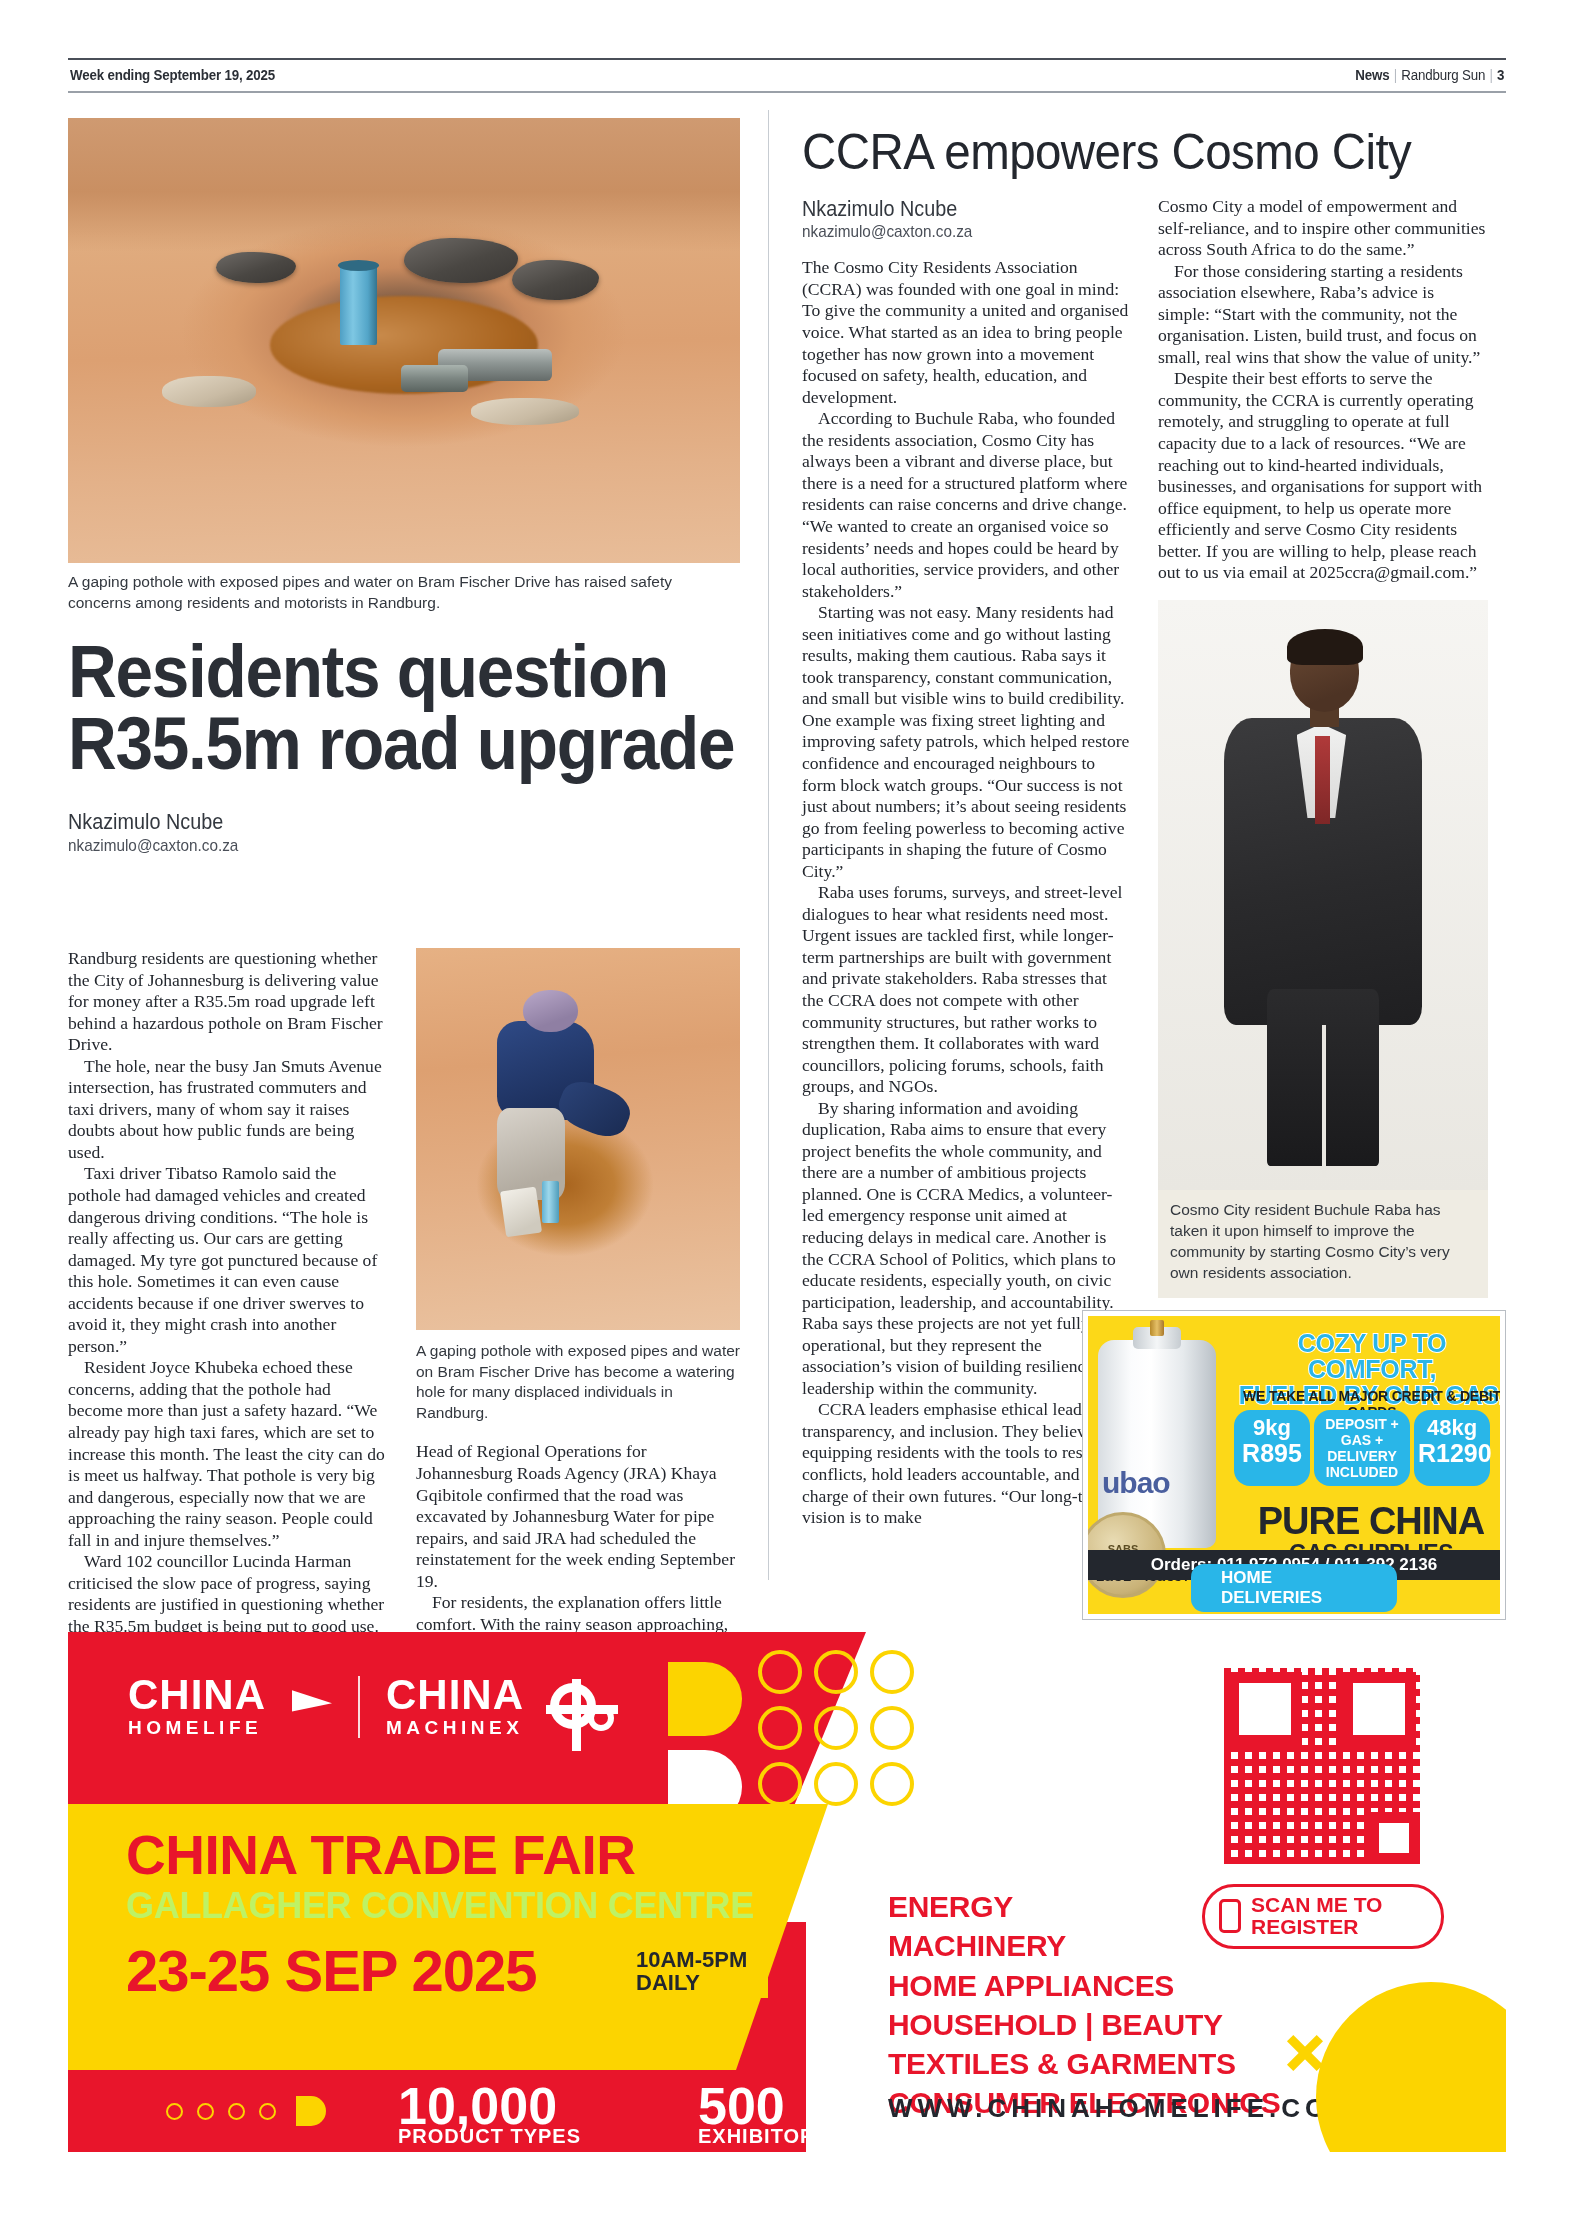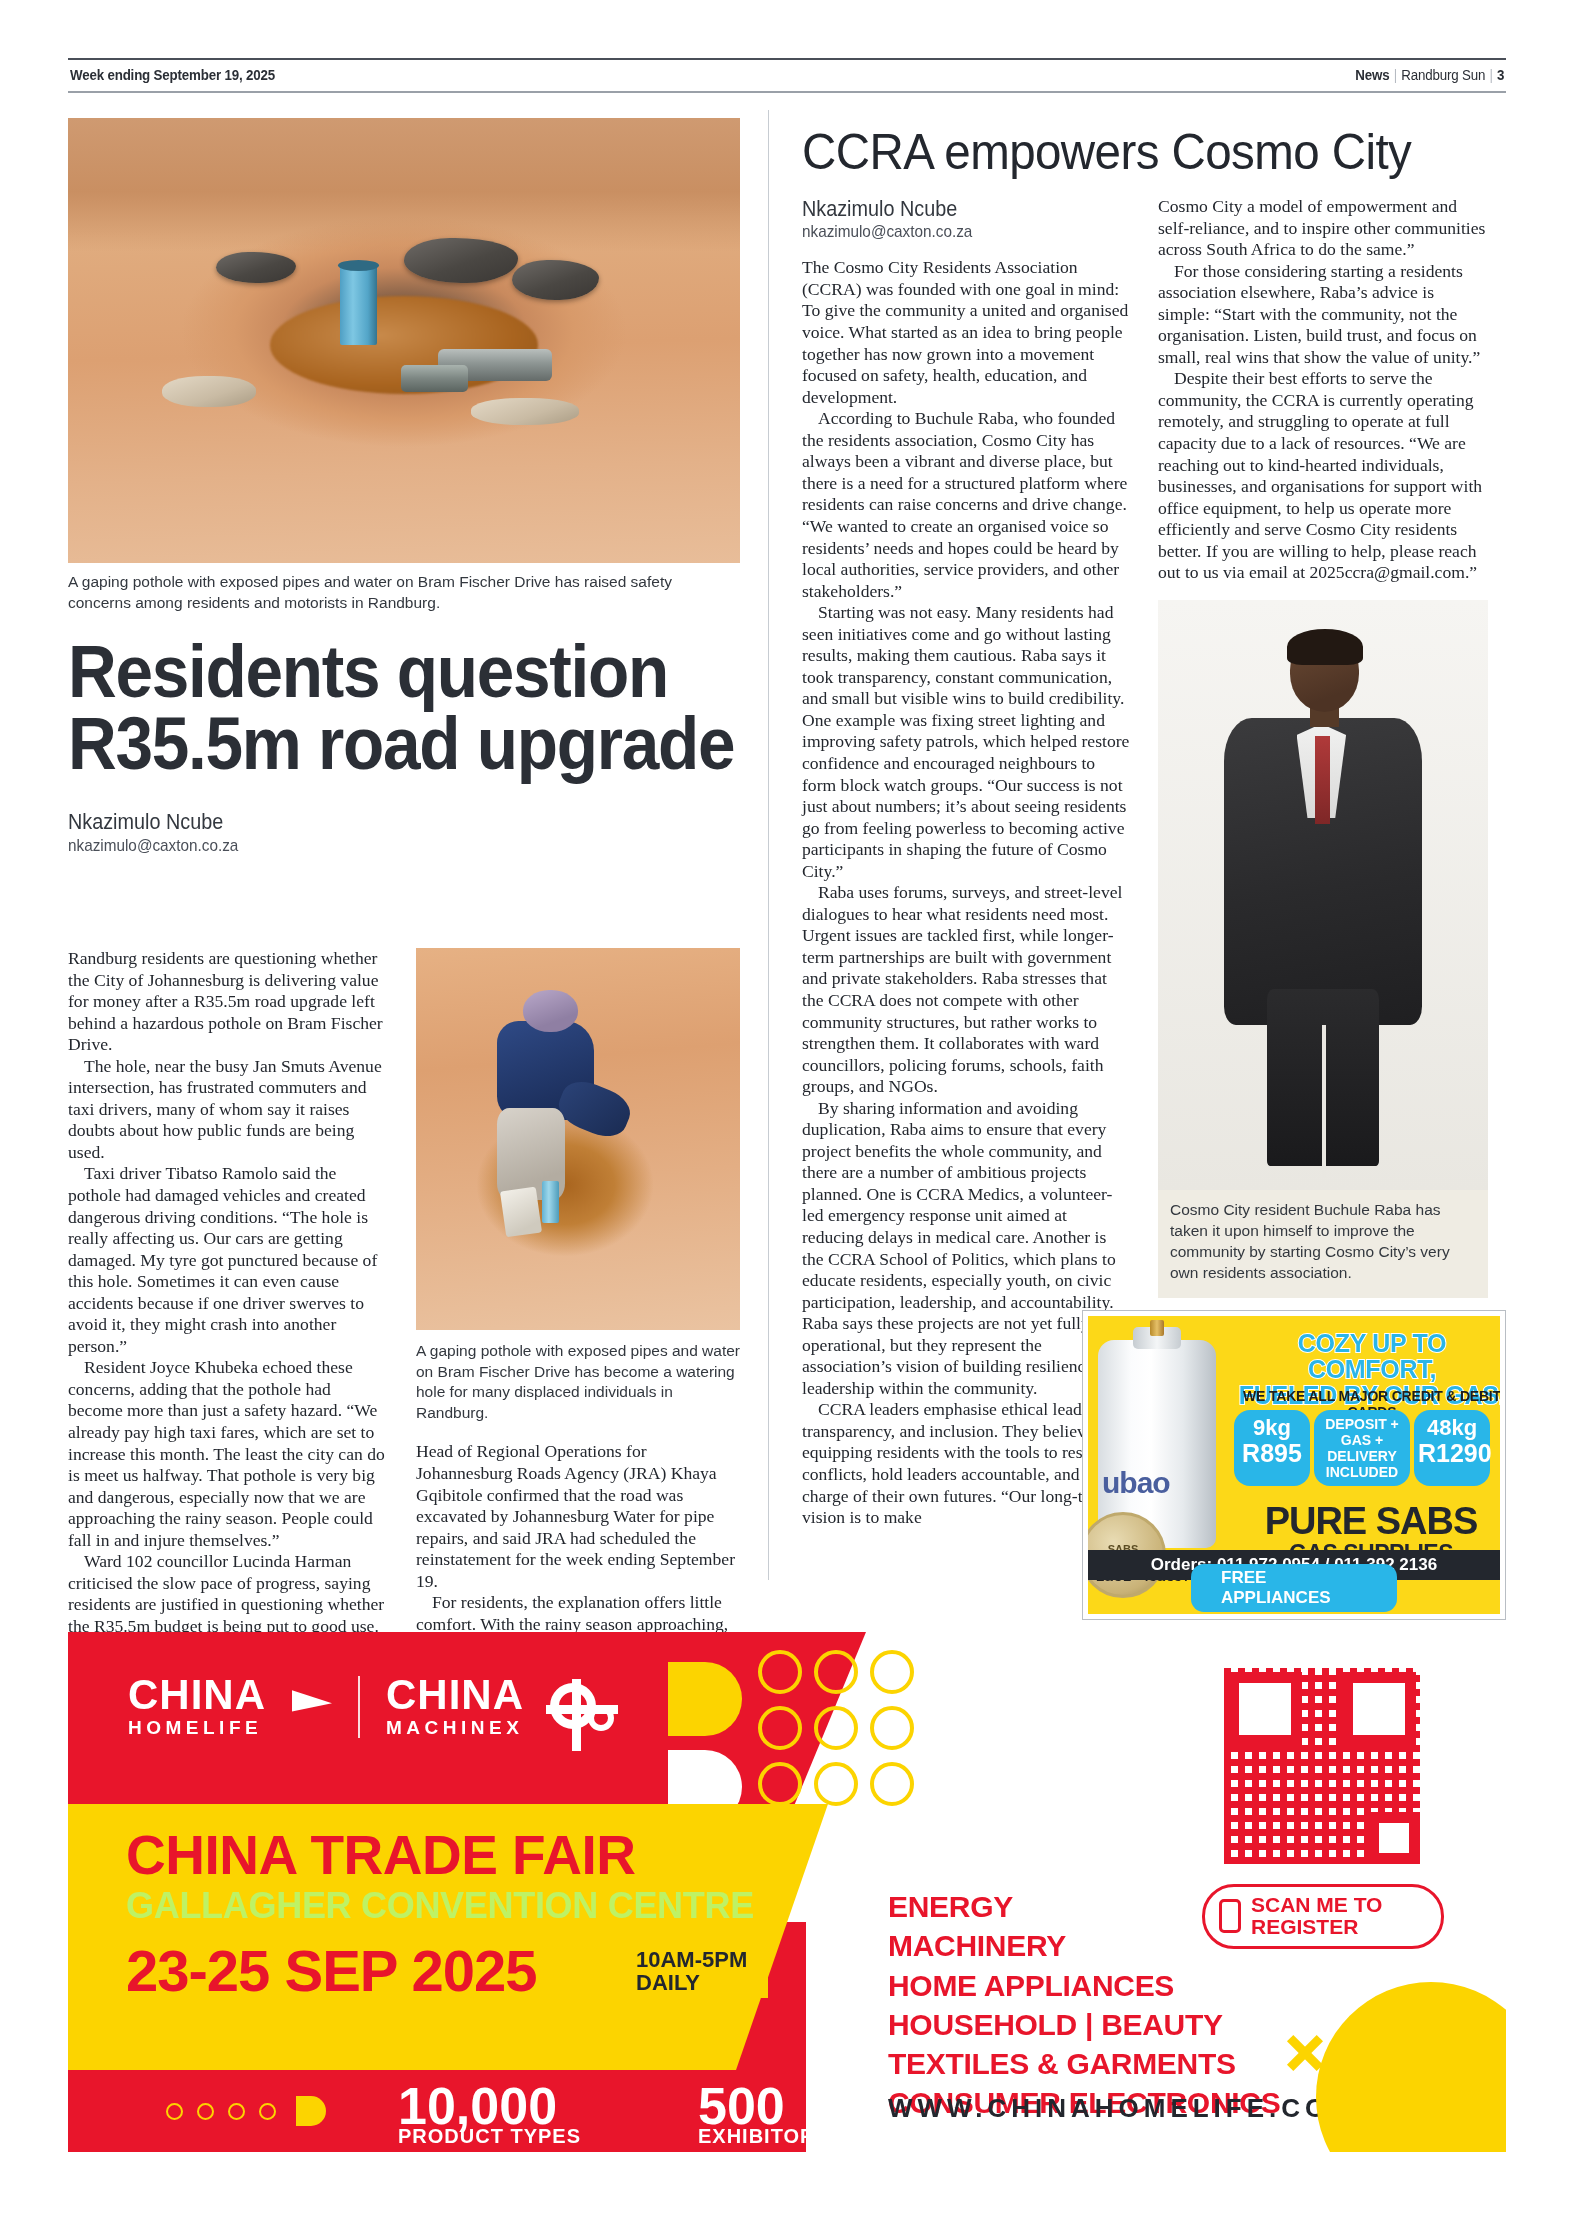--- a/index.html
+++ b/index.html
@@ -589,25 +589,25 @@
         <div class="pill size">
           <div class="kg">9kg</div>
           <div class="price">R895</div>
         </div>
         <div class="pill mid">DEPOSIT + GAS + DELIVERY INCLUDED</div>
         <div class="pill size">
           <div class="kg">48kg</div>
           <div class="price">R1290</div>
         </div>
       </div>
-      <div class="gas-pure">PURE SABS</div>
+      <div class="gas-pure">PURE CHINA</div>
       <div class="gas-supplies">GAS SUPPLIES</div>
       <div class="gas-tcs">E&amp;OE • Ts&amp;Cs Apply</div>
       <div class="gas-orders">Orders: 011 972 0954 / 011 392 2136</div>
-      <div class="gas-free">FREE APPLIANCES</div>
+      <div class="gas-free">HOME DELIVERIES</div>
     </div>
   </div>
 
   <div class="banner">
     <div class="banner-white"></div>
     <div class="banner-white2"></div>
 
     <div class="big-pie"></div>
     <div class="big-pie2"></div>
 

